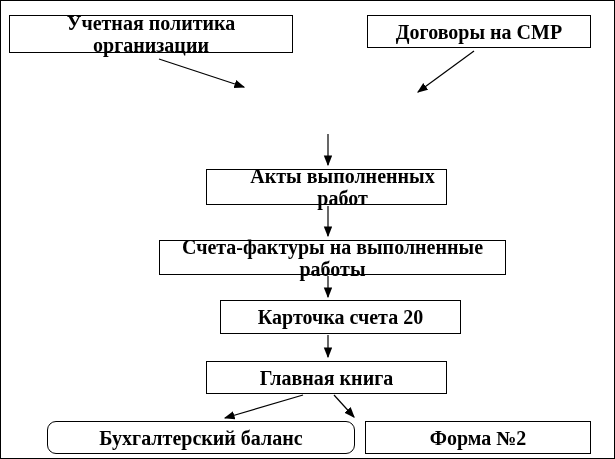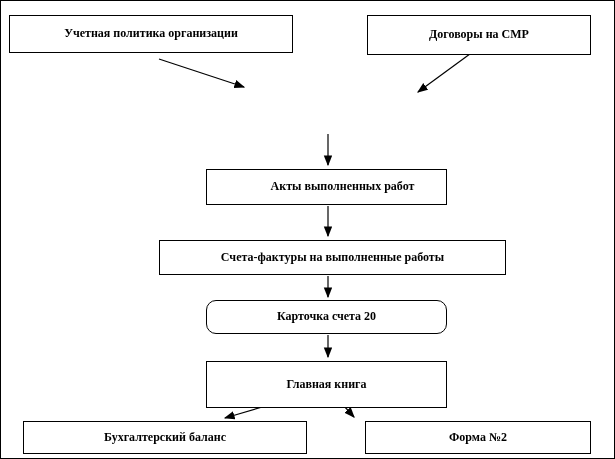--- a/index.html
+++ b/index.html
@@ -31,21 +31,21 @@
   .box {
     position: absolute;
     box-sizing: border-box;
     border: 1px solid #000000;
     background: #ffffff;
     display: flex;
     align-items: center;
     justify-content: center;
     text-align: center;
     font-weight: bold;
-    font-size: 12px;
+    font-size: 20px;
     color: #000000;
     line-height: 1.1;
     padding: 2px 4px;
   }
 </style>
 </head>
 <body>
 
 <div class="canvas">
 
@@ -62,42 +62,42 @@
     <line x1="327" y1="275" x2="327" y2="296" marker-end="url(#arrowhead)"></line>
     <line x1="327" y1="334" x2="327" y2="356" marker-end="url(#arrowhead)"></line>
     <line x1="302" y1="394" x2="224" y2="417" marker-end="url(#arrowhead)"></line>
     <line x1="333" y1="394" x2="353" y2="416" marker-end="url(#arrowhead)"></line>
   </svg>
 
   <div class="box" style="left:8px;   top:14px;  width:284px; height:38px;">
     <span>Учетная политика организации</span>
   </div>
 
-  <div class="box" style="left:366px; top:14px;  width:224px; height:40px;">
+  <div class="box" style="left:366px; top:14px;  width:224px; height:33px;">
     <span>Договоры на СМР</span>
   </div>
 
 
   <div class="box" style="left:205px; top:168px; width:241px; height:36px;padding-left:36px;">
     <span>Акты выполненных работ</span>
   </div>
 
   <div class="box" style="left:147px; top:239px; width:347px; height:35px;margin-left:11px;">
     <span>Счета-фактуры на выполненные работы</span>
   </div>
 
-  <div class="box" style="left:205px; top:299px; width:241px; height:34px;border-radius:10px;">
+  <div class="box" style="left:219px; top:299px; width:241px; height:34px;">
     <span>Карточка счета 20</span>
   </div>
 
-  <div class="box" style="left:205px; top:360px; width:241px; height:47px;">
+  <div class="box" style="left:205px; top:360px; width:241px; height:33px;">
     <span>Главная книга</span>
   </div>
 
-  <div class="box" style="left:22px;  top:420px; width:284px; height:33px;">
+  <div class="box" style="left:46px;  top:420px; width:308px; height:33px;border-radius:9px;">
     <span>Бухгалтерский баланс</span>
   </div>
 
   <div class="box" style="left:364px; top:420px; width:226px; height:33px;">
     <span>Форма №2</span>
   </div>
 
 </div>
 
 </body></html>

